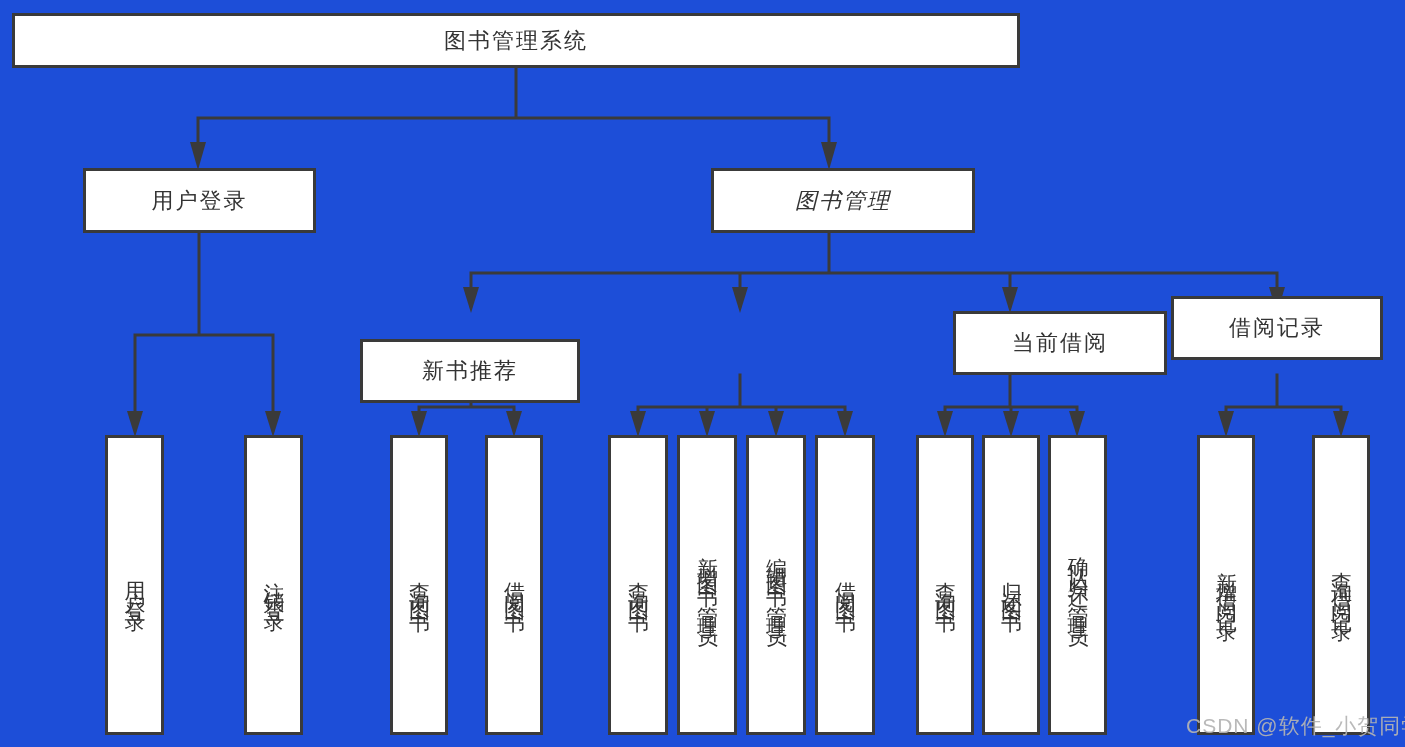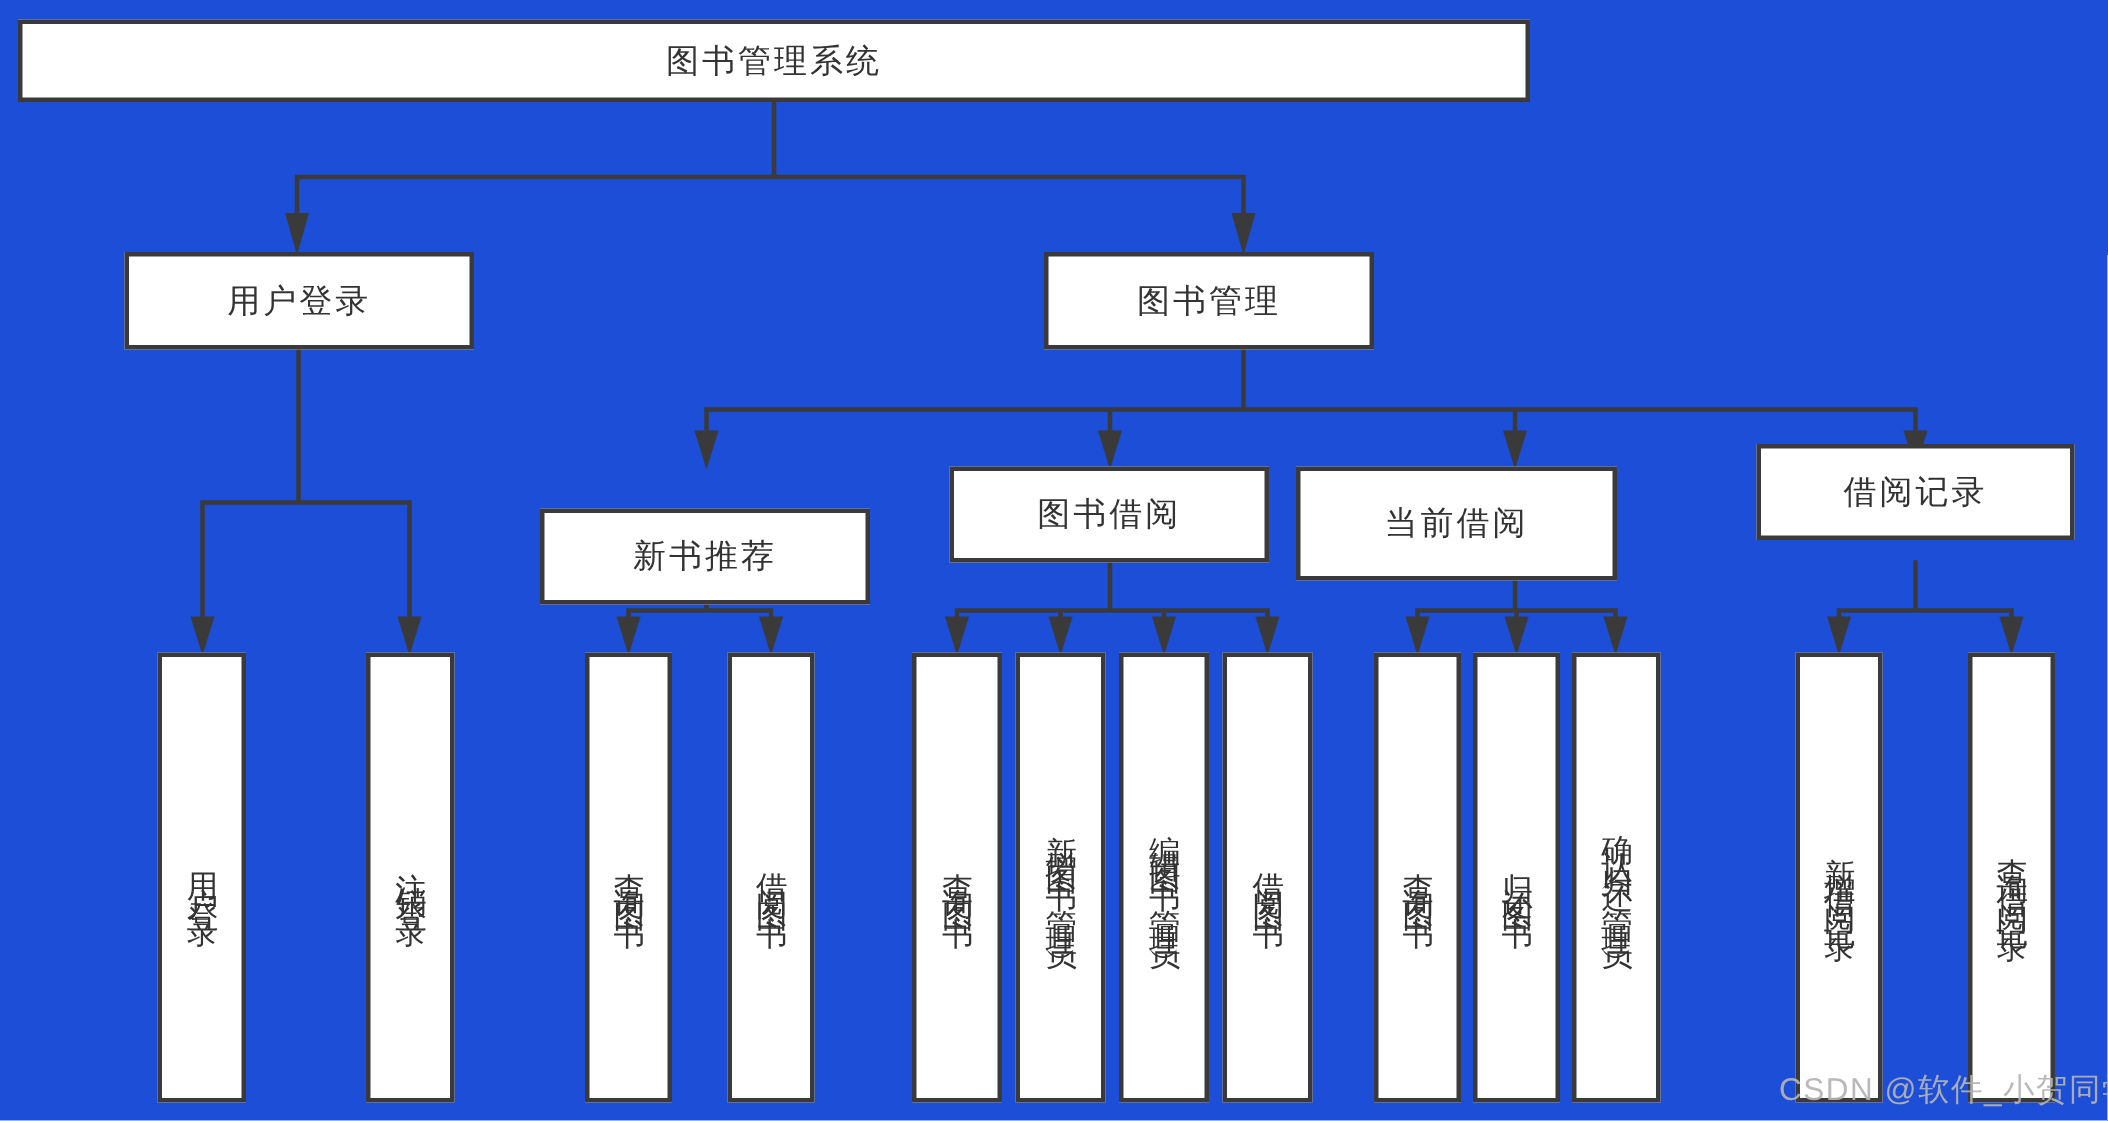--- a/index.html
+++ b/index.html
@@ -74,31 +74,28 @@
     </g>
   </svg>
 
   <div class="box hbox" style="left:12px; top:13px; width:1008px; height:55px;">
     <span>图书管理系统</span>
   </div>
 
   <div class="box hbox" style="left:83px; top:168px; width:233px; height:65px;">
     <span>用户登录</span>
   </div>
-  <div class="box hbox" style="left:696px; top:168px; width:220px; height:65px;">
+  <div class="box hbox" style="left:711px; top:168px; width:264px; height:65px;font-style:italic;">
     <span>图书管理</span>
   </div>
 
   <div class="box hbox" style="left:360px; top:311px; width:220px; height:64px;margin-top:28px;">
     <span>新书推荐</span>
   </div>
-  <div class="box hbox" style="left:633px; top:311px; width:213px; height:64px;">
-    <span>图书借阅</span>
-  </div>
-  <div class="box hbox" style="left:864px; top:311px; width:214px; height:76px;">
+  <div class="box hbox" style="left:953px; top:311px; width:214px; height:64px;">
     <span>当前借阅</span>
   </div>
   <div class="box hbox" style="left:1171px; top:296px; width:212px; height:64px;">
     <span>借阅记录</span>
   </div>
 
   <div class="box vbox" style="left:105px; top:435px; width:59px; height:300px;">
     <span class="vtext">用户登录</span>
   </div>
   <div class="box vbox" style="left:244px; top:435px; width:59px; height:300px;">

